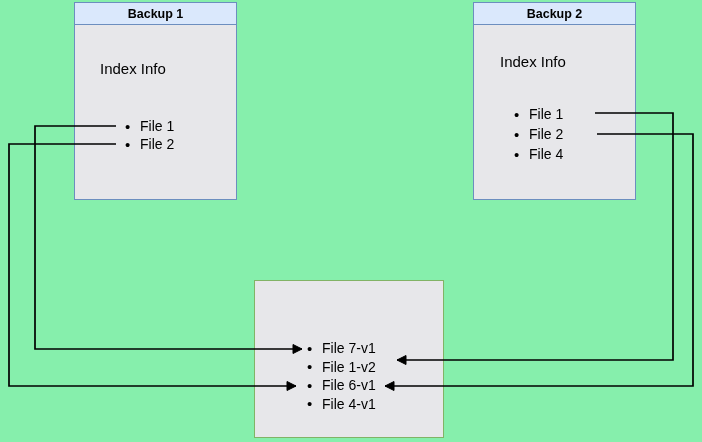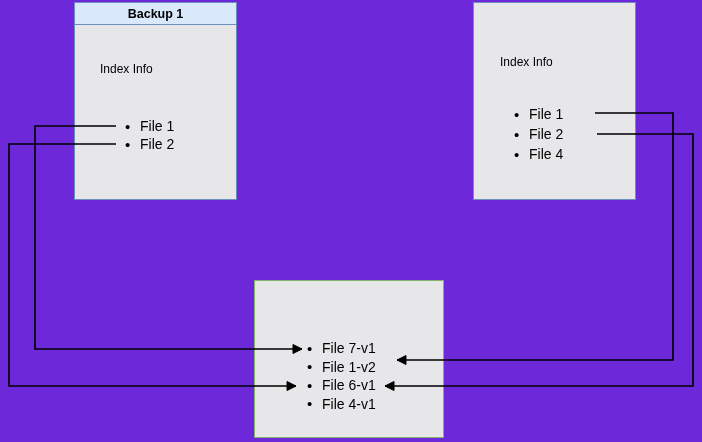--- a/index.html
+++ b/index.html
@@ -1,20 +1,20 @@
 <!DOCTYPE html>
 <html><head>
 <meta charset="utf-8">
 <style>
   html, body { margin: 0; padding: 0; }
   .canvas {
     position: relative;
     width: 702px;
     height: 442px;
-    background: #6d28d9;
+    background: #86efac;
     font-family: "Liberation Sans", sans-serif;
     color: #000;
     overflow: hidden;
   }
   .box {
     position: absolute;
     border: 1px solid;
     background: #e7e7ea;
     box-sizing: border-box;
   }
@@ -28,21 +28,21 @@
     align-items: center;
     justify-content: center;
     font-weight: bold;
     font-size: 12.5px;
     border-bottom: 1px solid;
   }
   .blue  .box-header { background: #dae8fc; border-color: #6c8ebf; }
   .green .box-header { background: #d5e8d4; border-color: #82b366; }
   .subtitle {
     position: absolute;
-    font-size: 12px;
+    font-size: 15px;
     line-height: 16px;
     white-space: nowrap;
   }
   .item-list {
     position: absolute;
     margin: 0;
     padding: 0;
     list-style: none;
     font-size: 14px;
     white-space: nowrap;
@@ -85,20 +85,23 @@
         <span>File 1</span>
       </li>
       <li class="item">
         <span class="bullet">•</span>
         <span>File 2</span>
       </li>
     </ul>
   </div>
 
   <div class="box blue" style="left:473px; top:2px; width:163px; height:198px;">
+    <div class="box-header">
+      <span>Backup 2</span>
+    </div>
     <div class="subtitle" style="left:26px; top:51px;">Index Info</div>
     <ul class="item-list rh20" style="left:40px; top:101px;">
       <li class="item">
         <span class="bullet">•</span>
         <span>File 1</span>
       </li>
       <li class="item">
         <span class="bullet">•</span>
         <span>File 2</span>
       </li>

